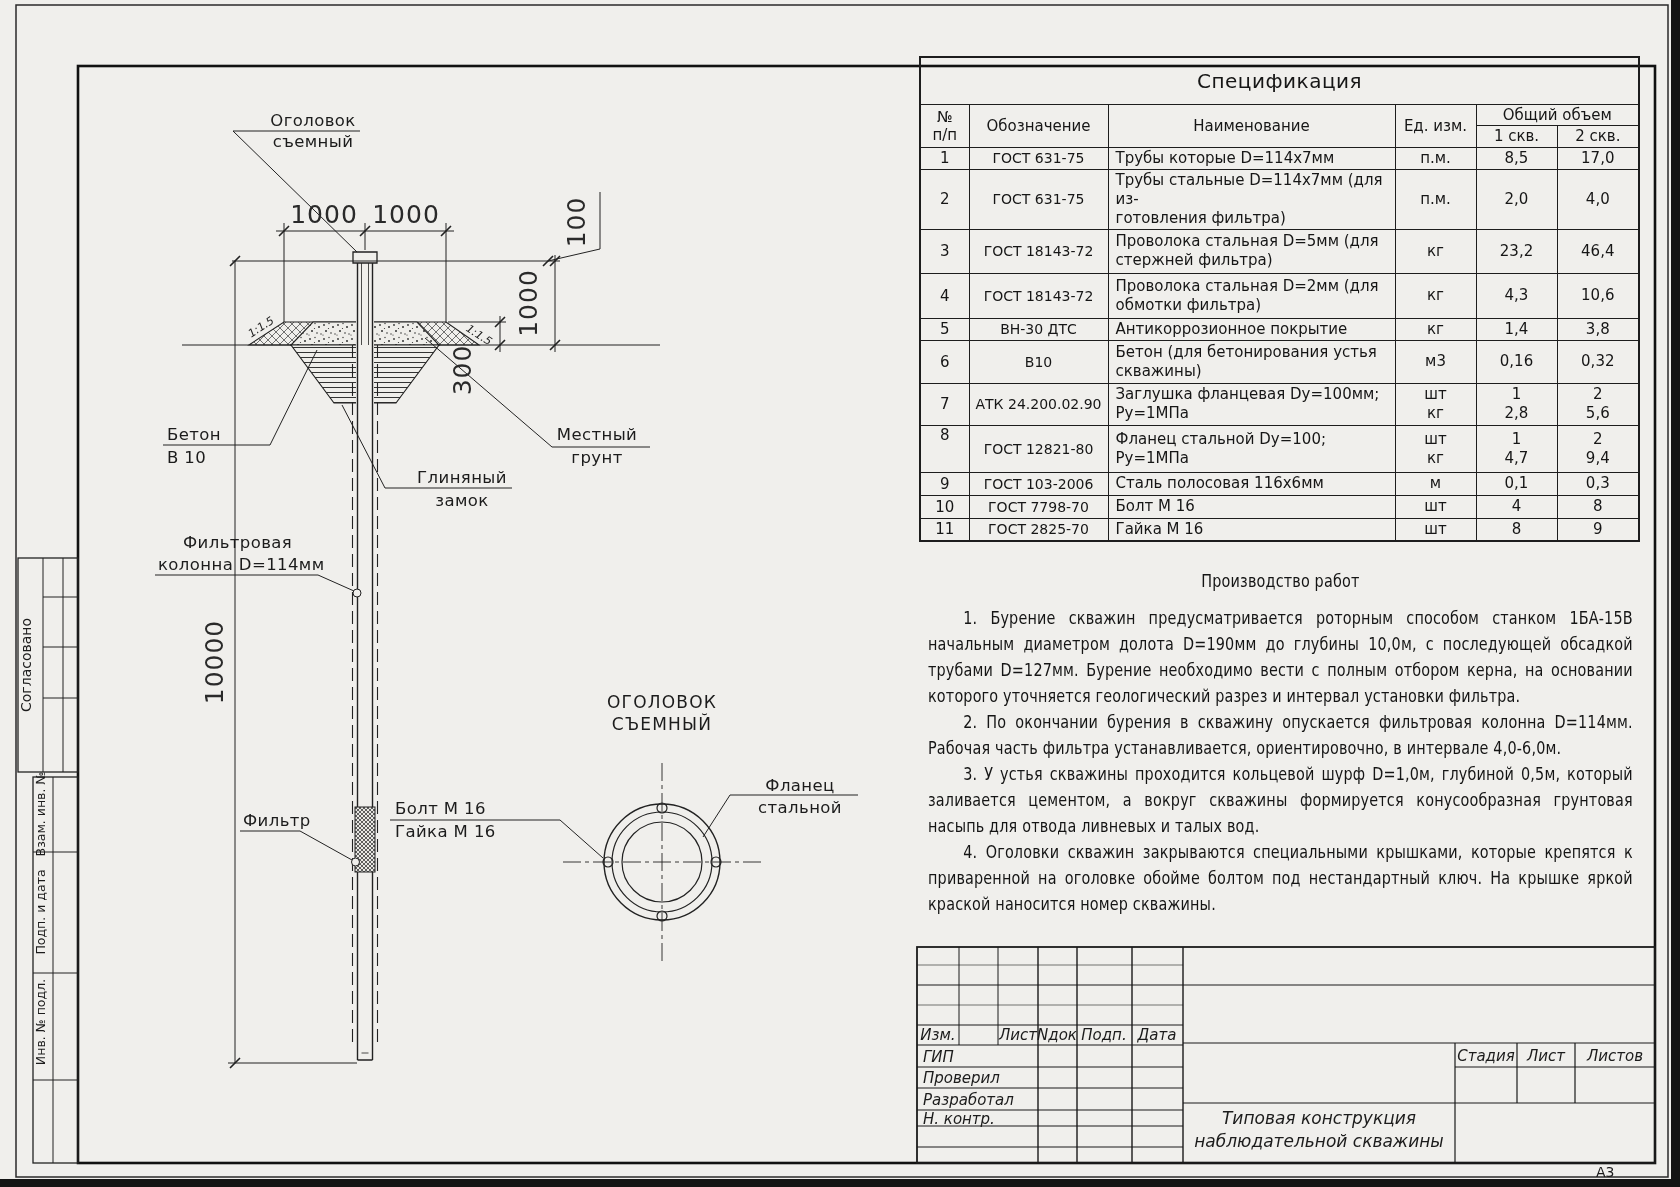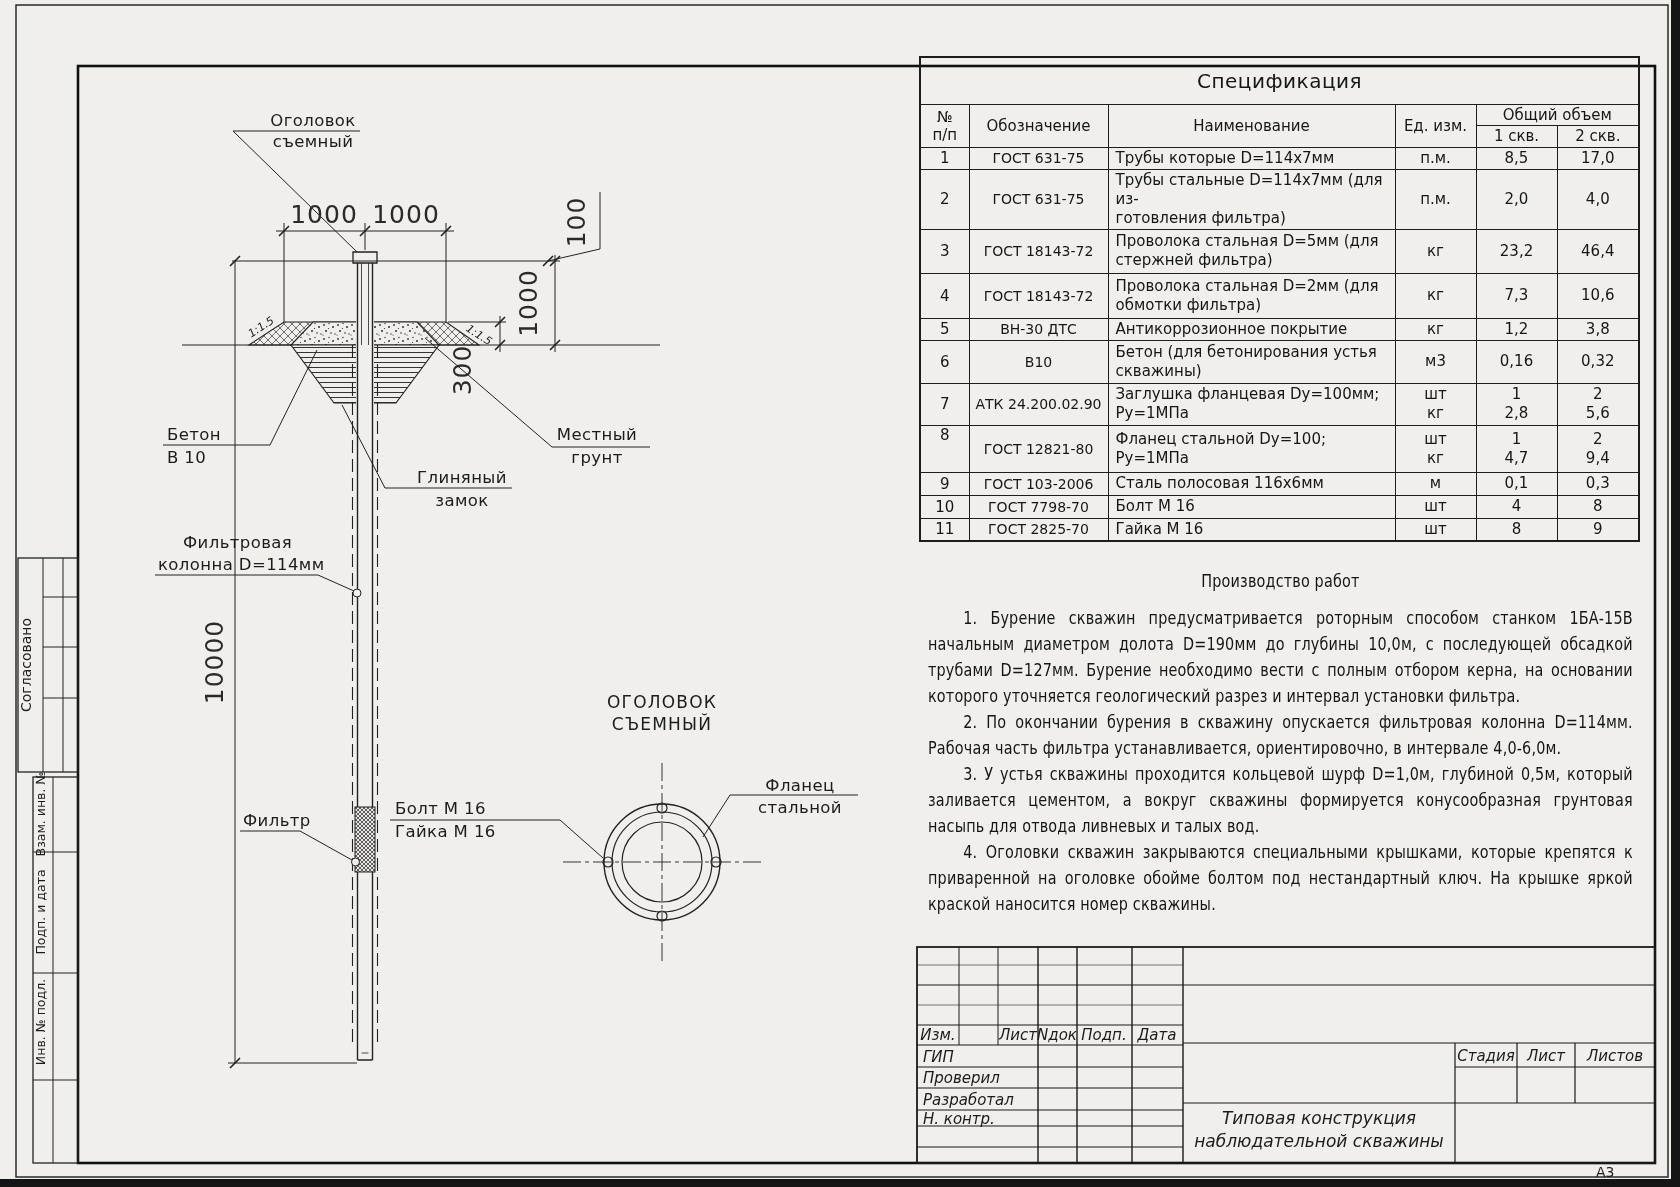--- a/index.html
+++ b/index.html
@@ -292,41 +292,41 @@
     <td class="cc code">ГОСТ 18143-72</td>
     <td class="nm">Проволока стальная D=2мм (для
 обмотки фильтра)</td>
     <td class="cc">
             <div class="stk">
               <span>кг</span>
             </div>
           </td>
     <td class="cc">
             <div class="stk">
-              <span>7,3</span>
+              <span>4,3</span>
             </div>
           </td>
     <td class="cc">
             <div class="stk">
               <span>10,6</span>
             </div>
           </td>
   </tr>
   <tr style="height:20px">
     <td class="cc">5</td>
     <td class="cc code">ВН-30 ДТС</td>
     <td class="nm">Антикоррозионное покрытие</td>
     <td class="cc">
             <div class="stk">
               <span>кг</span>
             </div>
           </td>
     <td class="cc">
             <div class="stk">
-              <span>1,2</span>
+              <span>1,4</span>
             </div>
           </td>
     <td class="cc">
             <div class="stk">
               <span>3,8</span>
             </div>
           </td>
   </tr>
   <tr style="height:43px">
     <td class="cc">6</td>

